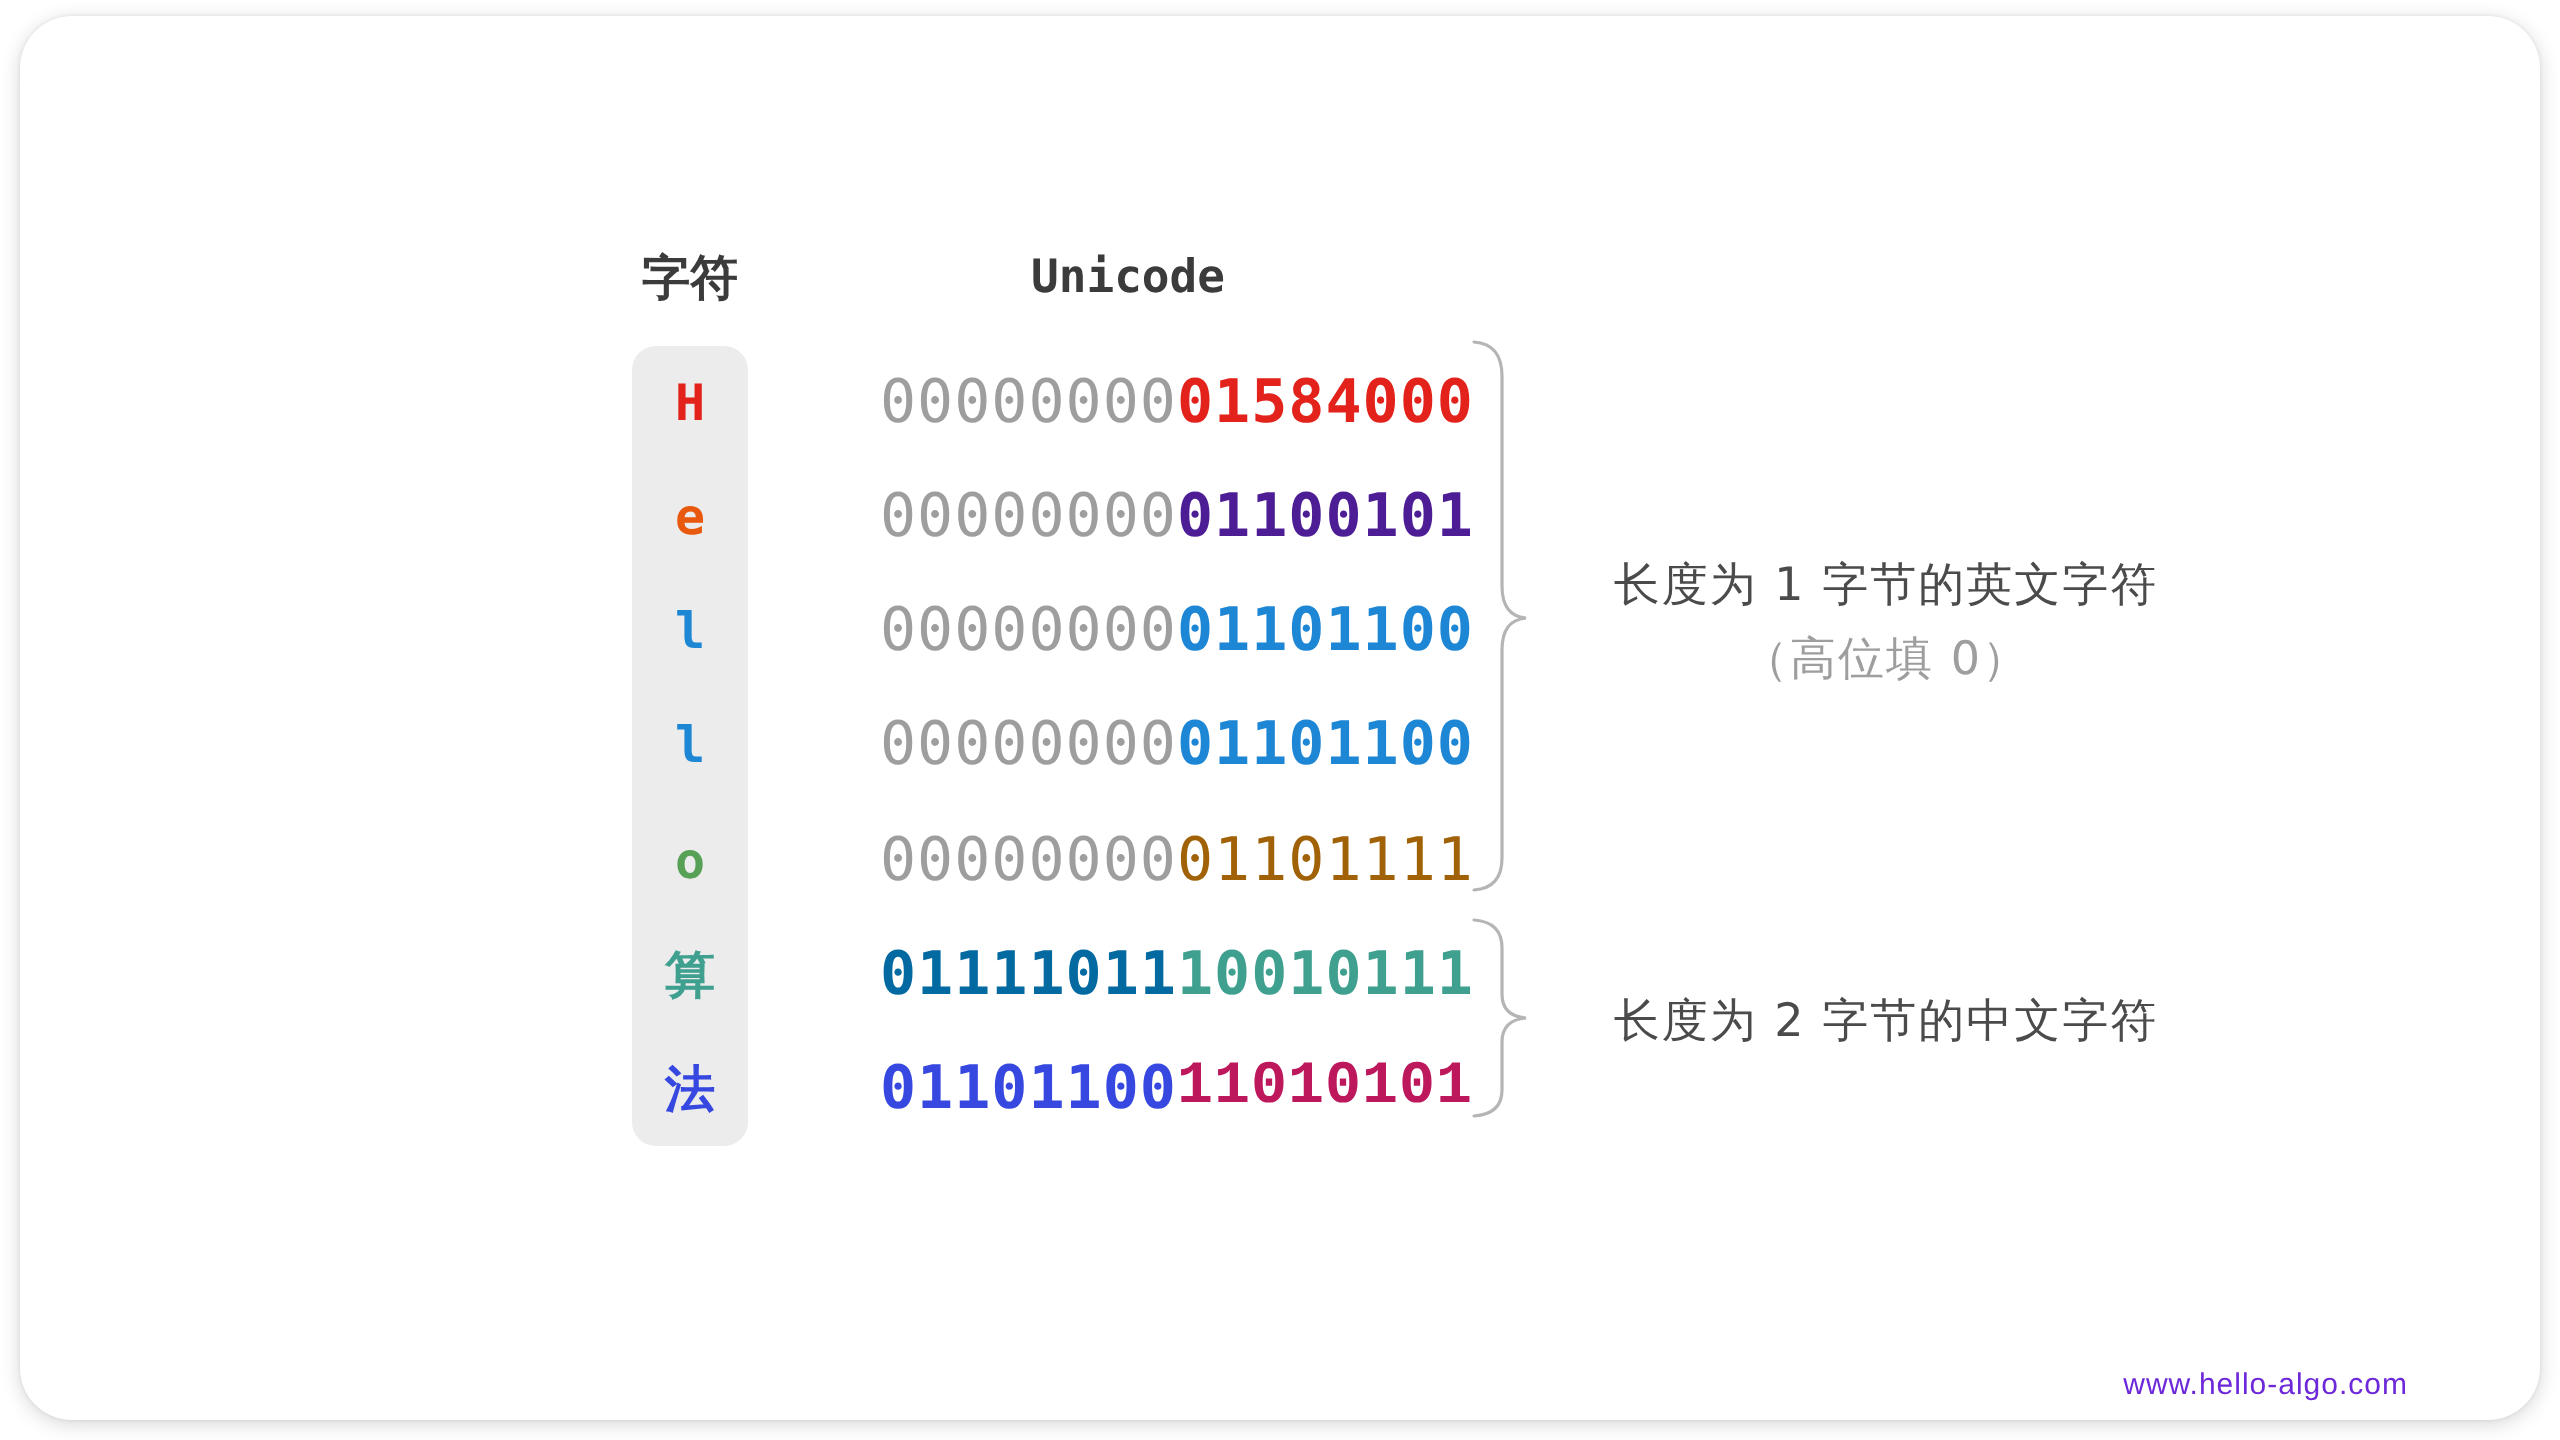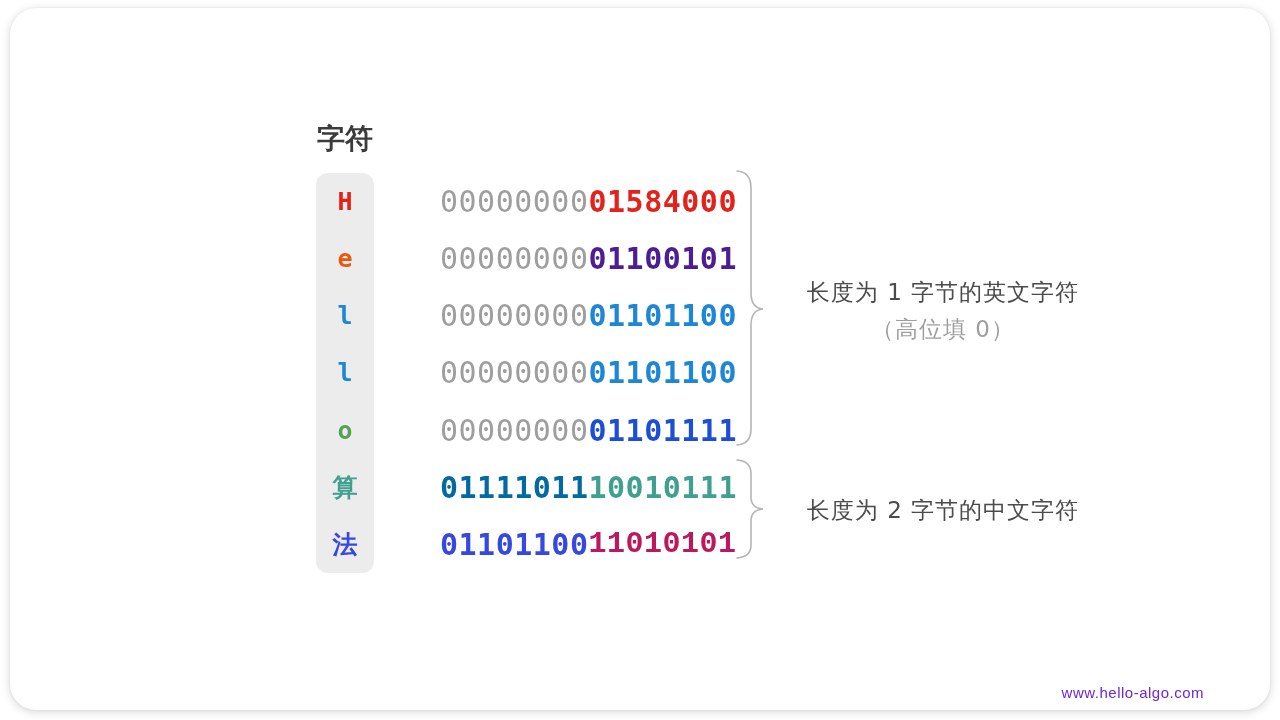--- a/index.html
+++ b/index.html
@@ -14,21 +14,21 @@
     box-shadow: 0 2px 10px rgba(0,0,0,0.16), 0 0 2px rgba(0,0,0,0.08);
   }
 
   .col-header {
     position: absolute;
     top: 114px;
     height: 34px;
     line-height: 34px;
     text-align: center;
     font-weight: bold;
-    font-size: 28px;
+    font-size: 24px;
     color: #3b3b3b;
   }
   .hdr-char { left: 306px; width: 58px; }
   .hdr-unicode {
     left: 430px; width: 248px;
     font-family: "DejaVu Sans Mono", "Liberation Mono", monospace;
     font-size: 23px;
   }
 
   .char-col {
@@ -99,20 +99,21 @@
     color: #6d28d9;
     letter-spacing: 0.5px;
   }
 </style>
 </head>
 <body>
 
 <div class="card">
 
   <div class="col-header hdr-char">字符</div>
+  <div class="col-header hdr-unicode">Unicode</div>
 
   <div class="char-col">
     <div class="char-cell" style="color: rgb(227, 34, 27);">H</div>
     <div class="char-cell" style="color: rgb(232, 89, 14);">e</div>
     <div class="char-cell" style="color: rgb(30, 135, 213);">l</div>
     <div class="char-cell" style="color: rgb(30, 135, 213);">l</div>
     <div class="char-cell" style="color: rgb(86, 161, 86);">o</div>
     <div class="char-cell" style="color: rgb(63, 160, 143);">算</div>
     <div class="char-cell" style="color: rgb(55, 72, 224);">法</div>
   </div>
@@ -129,21 +130,21 @@
     <div class="byte-row">
       <span class="byte" style="color: rgb(158, 158, 158); font-weight: 400;">00000000</span>
       <span class="byte" style="font-weight: 700; color: rgb(30, 135, 213);">01101100</span>
     </div>
     <div class="byte-row">
       <span class="byte" style="color: rgb(158, 158, 158); font-weight: 400;">00000000</span>
       <span class="byte" style="font-weight: 700; color: rgb(30, 135, 213);">01101100</span>
     </div>
     <div class="byte-row">
       <span class="byte" style="color: rgb(158, 158, 158); font-weight: 400;">00000000</span>
-      <span class="byte" style="font-weight: 700; color: #1d4ed8; text-align: center;">01101111</span>
+      <span class="byte" style="font-weight: 400; color: #a16207; text-align: center;">01101111</span>
     </div>
     <div class="byte-row">
       <span class="byte" style="color: #0369a1; font-weight: 700;">01111011</span>
       <span class="byte" style="font-weight: 700; color: rgb(63, 160, 143);">10010111</span>
     </div>
     <div class="byte-row">
       <span class="byte" style="color: rgb(55, 72, 224); font-weight: 700;">01101100</span>
       <span class="byte" style="font-weight: 700; color: #be185d; font-family: Liberation Mono, monospace;">11010101</span>
     </div>
   </div>

